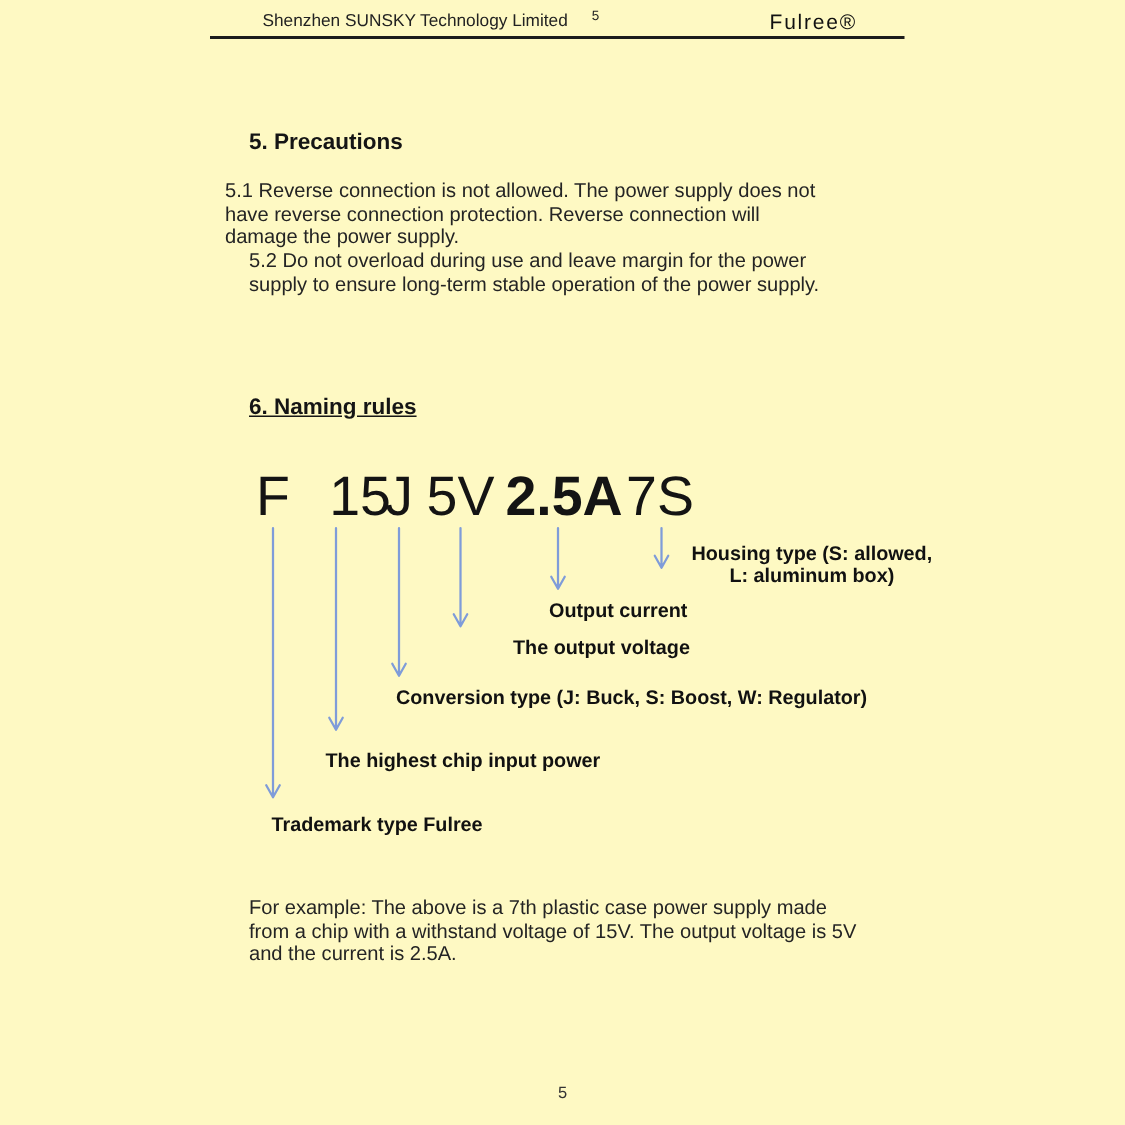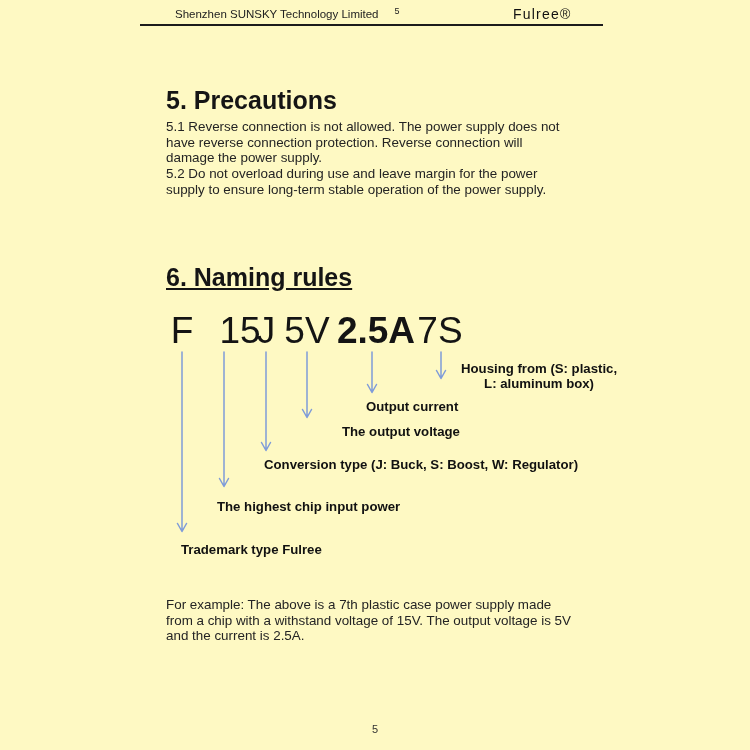--- a/index.html
+++ b/index.html
@@ -13,27 +13,27 @@
   }
   .abs{position:absolute;}
 
   
   .hdr-left{left:175px;top:8px;font-size:11.5px;color:#222;white-space:nowrap;}
   .hdr-sup{font-size:9px;position:relative;top:-4px;margin-left:16px;}
   .hdr-brand{left:513px;top:6px;font-size:14px;letter-spacing:1.2px;color:#111;white-space:nowrap;}
   .hdr-rule{left:140px;top:24px;width:463px;height:0;border-top:2px solid #1c1c1c;}
 
   
-  .h2{font-size:25px;font-weight:bold;color:#151515;white-space:nowrap;}
+  .h2{font-size:15px;font-weight:bold;color:#151515;white-space:nowrap;}
   #prec-title{left:166px;top:86px;}
   #naming-title{left:166px;top:263px;text-decoration:underline;}
 
   
   .body-text{font-size:13.4px;line-height:15.6px;white-space:pre-line;color:#242424;}
-  #p1{left:166px;top:119px;}
+  #p1{left:150px;top:119px;}
   #p2{left:166px;top:166px;}
   #p3{left:166px;top:199px;}
   #example{left:166px;top:597px;}
 
   
   .code-seg{
     top:310px;
     font-size:37px;
     color:#141414;
     transform:translateX(-50%);
@@ -86,21 +86,21 @@
 
   <svg class="abs arrows" width="750" height="750" viewBox="0 0 750 750">
     <path class="arrow-path" d="M182 352 L182 531 M177.5 523.5 L182 531.5 L186.5 523.5"></path>
     <path class="arrow-path" d="M224 352 L224 486 M219.5 478.5 L224 486.5 L228.5 478.5"></path>
     <path class="arrow-path" d="M266 352 L266 450 M261.5 442.5 L266 450.5 L270.5 442.5"></path>
     <path class="arrow-path" d="M307 352 L307 417 M302.5 409.5 L307 417.5 L311.5 409.5"></path>
     <path class="arrow-path" d="M372 352 L372 392 M367.5 384.5 L372 392.5 L376.5 384.5"></path>
     <path class="arrow-path" d="M441 352 L441 378 M436.5 370.5 L441 378.5 L445.5 370.5"></path>
   </svg>
 
-  <div class="abs dlabel" id="lab-housing">Housing from (S: plastic,
+  <div class="abs dlabel" id="lab-housing">Housing type (S: allowed,
 L: aluminum box)</div>
   <div class="abs dlabel" id="lab-current">Output current</div>
   <div class="abs dlabel" id="lab-voltage">The output voltage</div>
   <div class="abs dlabel" id="lab-conversion">Conversion type (J: Buck, S: Boost, W: Regulator)</div>
   <div class="abs dlabel" id="lab-chip">The highest chip input power</div>
   <div class="abs dlabel" id="lab-trademark">Trademark type Fulree</div>
 
   <div class="abs body-text" id="example">For example: The above is a 7th plastic case power supply made
 from a chip with a withstand voltage of 15V. The output voltage is 5V
 and the current is 2.5A.</div>

